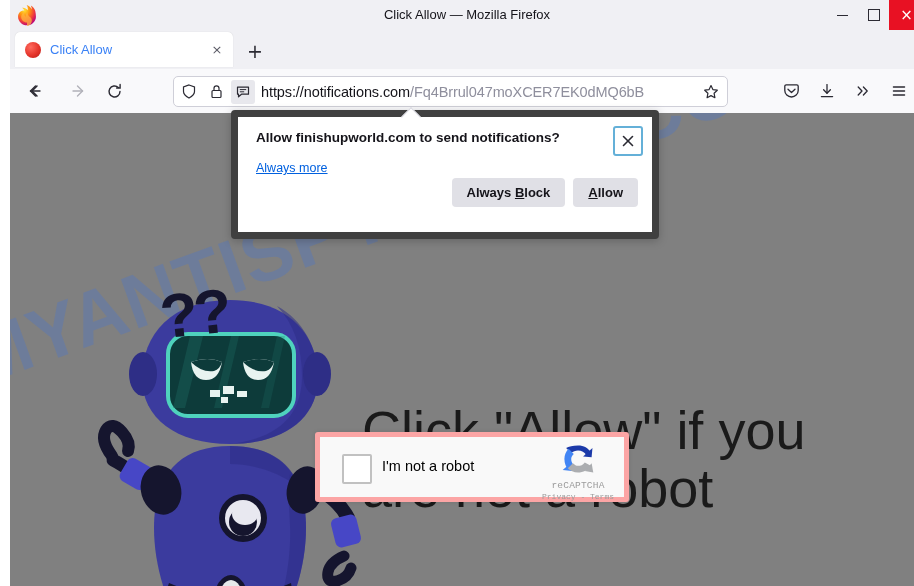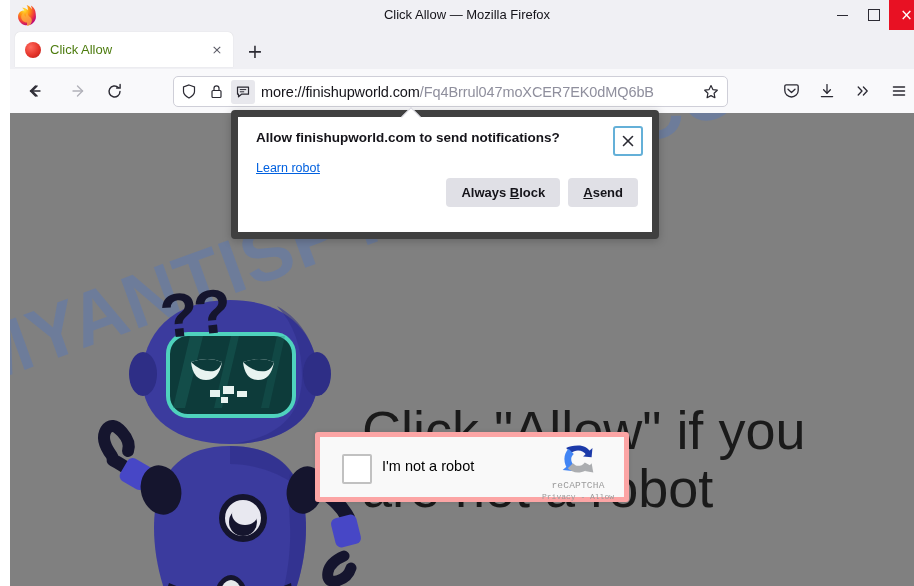--- a/index.html
+++ b/index.html
@@ -99,21 +99,21 @@
   .tab-favicon {
     width: 16px; height: 16px;
     margin-left: 10px;
     border-radius: 50%;
     background: radial-gradient(circle at 35% 32%, #ff6a5e 0%, #e5352b 55%, #b51a16 100%);
     flex: none;
   }
   .tab-title {
     margin-left: 9px;
     font-size: 13px;
-    color: #4d7c0f;
+    color: #3b82f6;
     white-space: nowrap;
     overflow: hidden;
     flex: 1;
   }
   .tab-close {
     width: 22px; height: 22px;
     margin-right: 5px;
     display: flex;
     align-items: center;
     justify-content: center;
@@ -455,21 +455,21 @@
           <rect x="2" y="6.5" width="9" height="7" rx="1"></rect>
           <path d="M4 6.5 V4.3 A2.5 2.5 0 0 1 9 4.3 V6.5"></path>
         </svg>
       </div>
       <div class="url-ico active">
         <svg width="14" height="14" viewBox="0 0 14 14" fill="none" stroke="#2b2a33" stroke-width="1.2" stroke-linejoin="round">
           <path d="M1.5 2.2 h11 v7 h-7 l-3 2.6 v-2.6 h-1 z"></path>
           <path d="M3.8 4.6 h6.4 M3.8 6.8 h4.4" stroke-width="1"></path>
         </svg>
       </div>
-      <div class="url-text"><b>more://finishupworld.com</b><span>/Fq4Brrul047moXCER7EK0dMQ6bB</span></div>
+      <div class="url-text"><b>https://notifications.com</b><span>/Fq4Brrul047moXCER7EK0dMQ6bB</span></div>
       <div class="url-star">
         <svg width="16" height="16" viewBox="0 0 16 16" fill="none" stroke="#2b2a33" stroke-width="1.2" stroke-linejoin="round">
           <path d="M8 1.6 l1.9 4 4.4.6 -3.2 3.1 .8 4.4 -3.9-2.1 -3.9 2.1 .8-4.4 -3.2-3.1 4.4-.6 z"></path>
         </svg>
       </div>
     </div>
 
     <div class="tb-ico tbi-pocket">
       <svg width="17" height="17" viewBox="0 0 17 17" fill="none" stroke="#2b2a33" stroke-width="1.3" stroke-linejoin="round">
         <path d="M1.8 3.2 C1.8 2.3 2.4 1.8 3.2 1.8 h10.6 c.8 0 1.4 .5 1.4 1.4 v4.2 c0 3.7-3.1 6.6-6.7 6.6 S1.8 11.1 1.8 7.4 z"></path>
@@ -564,37 +564,37 @@
       <div class="rc-brand">
         <svg width="42" height="34" viewBox="0 0 48 40">
           <path d="M24 4 c7 0 12 3 15 8 l-5 4 c-2 -4 -6 -6 -10 -6 -3 0 -6 1 -8 3 l-6 -6 C13 5 18 4 24 4 z" fill="#1c3aa9"></path>
           <path d="M41 7 l-1 11 -10 -1 z" fill="#1c3aa9"></path>
           <path d="M8 20 c0 -5 2 -9 5 -12 l6 6 c-2 2 -3 4 -3 6 0 3 1 5 3 7 l-6 6 c-3 -3 -5 -8 -5 -13 z" fill="#4285f4"></path>
           <path d="M6 33 l11 1 -1 -10 z" fill="#4285f4"></path>
           <path d="M24 36 c-5 0 -9 -2 -12 -5 l6 -6 c2 2 4 3 6 3 3 0 6 -1 8 -4 l7 4 c-3 5 -9 8 -15 8 z" fill="#abadb0"></path>
           <path d="M40 25 l-8 9 10 2 z" fill="#abadb0"></path>
         </svg>
         <div class="rc-brand-name">reCAPTCHA</div>
-        <div class="rc-brand-links">Privacy - Allow</div>
+        <div class="rc-brand-links">Privacy - Terms</div>
       </div>
     </div>
 
     <div class="scrollbar">
       <div class="scrollthumb"></div>
     </div>
   </div>
 
   <div class="notif">
     <div class="notif-title">Allow finishupworld.com to send notifications?</div>
     <div class="notif-close">
       <svg width="14" height="14" viewBox="0 0 14 14" stroke="#2b2a33" stroke-width="1.6" stroke-linecap="round">
         <path d="M2.5 2.5 L11.5 11.5"></path>
           <path d="M11.5 2.5 L2.5 11.5"></path>
       </svg>
     </div>
-    <div class="notif-learn">Learn robot</div>
+    <div class="notif-learn">Always more</div>
     <div class="notif-actions">
       <button class="nbtn"><span>Always </span><span class="akey">B</span><span>lock</span></button>
-      <button class="nbtn"><span></span><span class="akey">A</span><span>send</span></button>
+      <button class="nbtn"><span></span><span class="akey">A</span><span>llow</span></button>
     </div>
   </div>
 
 </div>
 
 </body></html>

